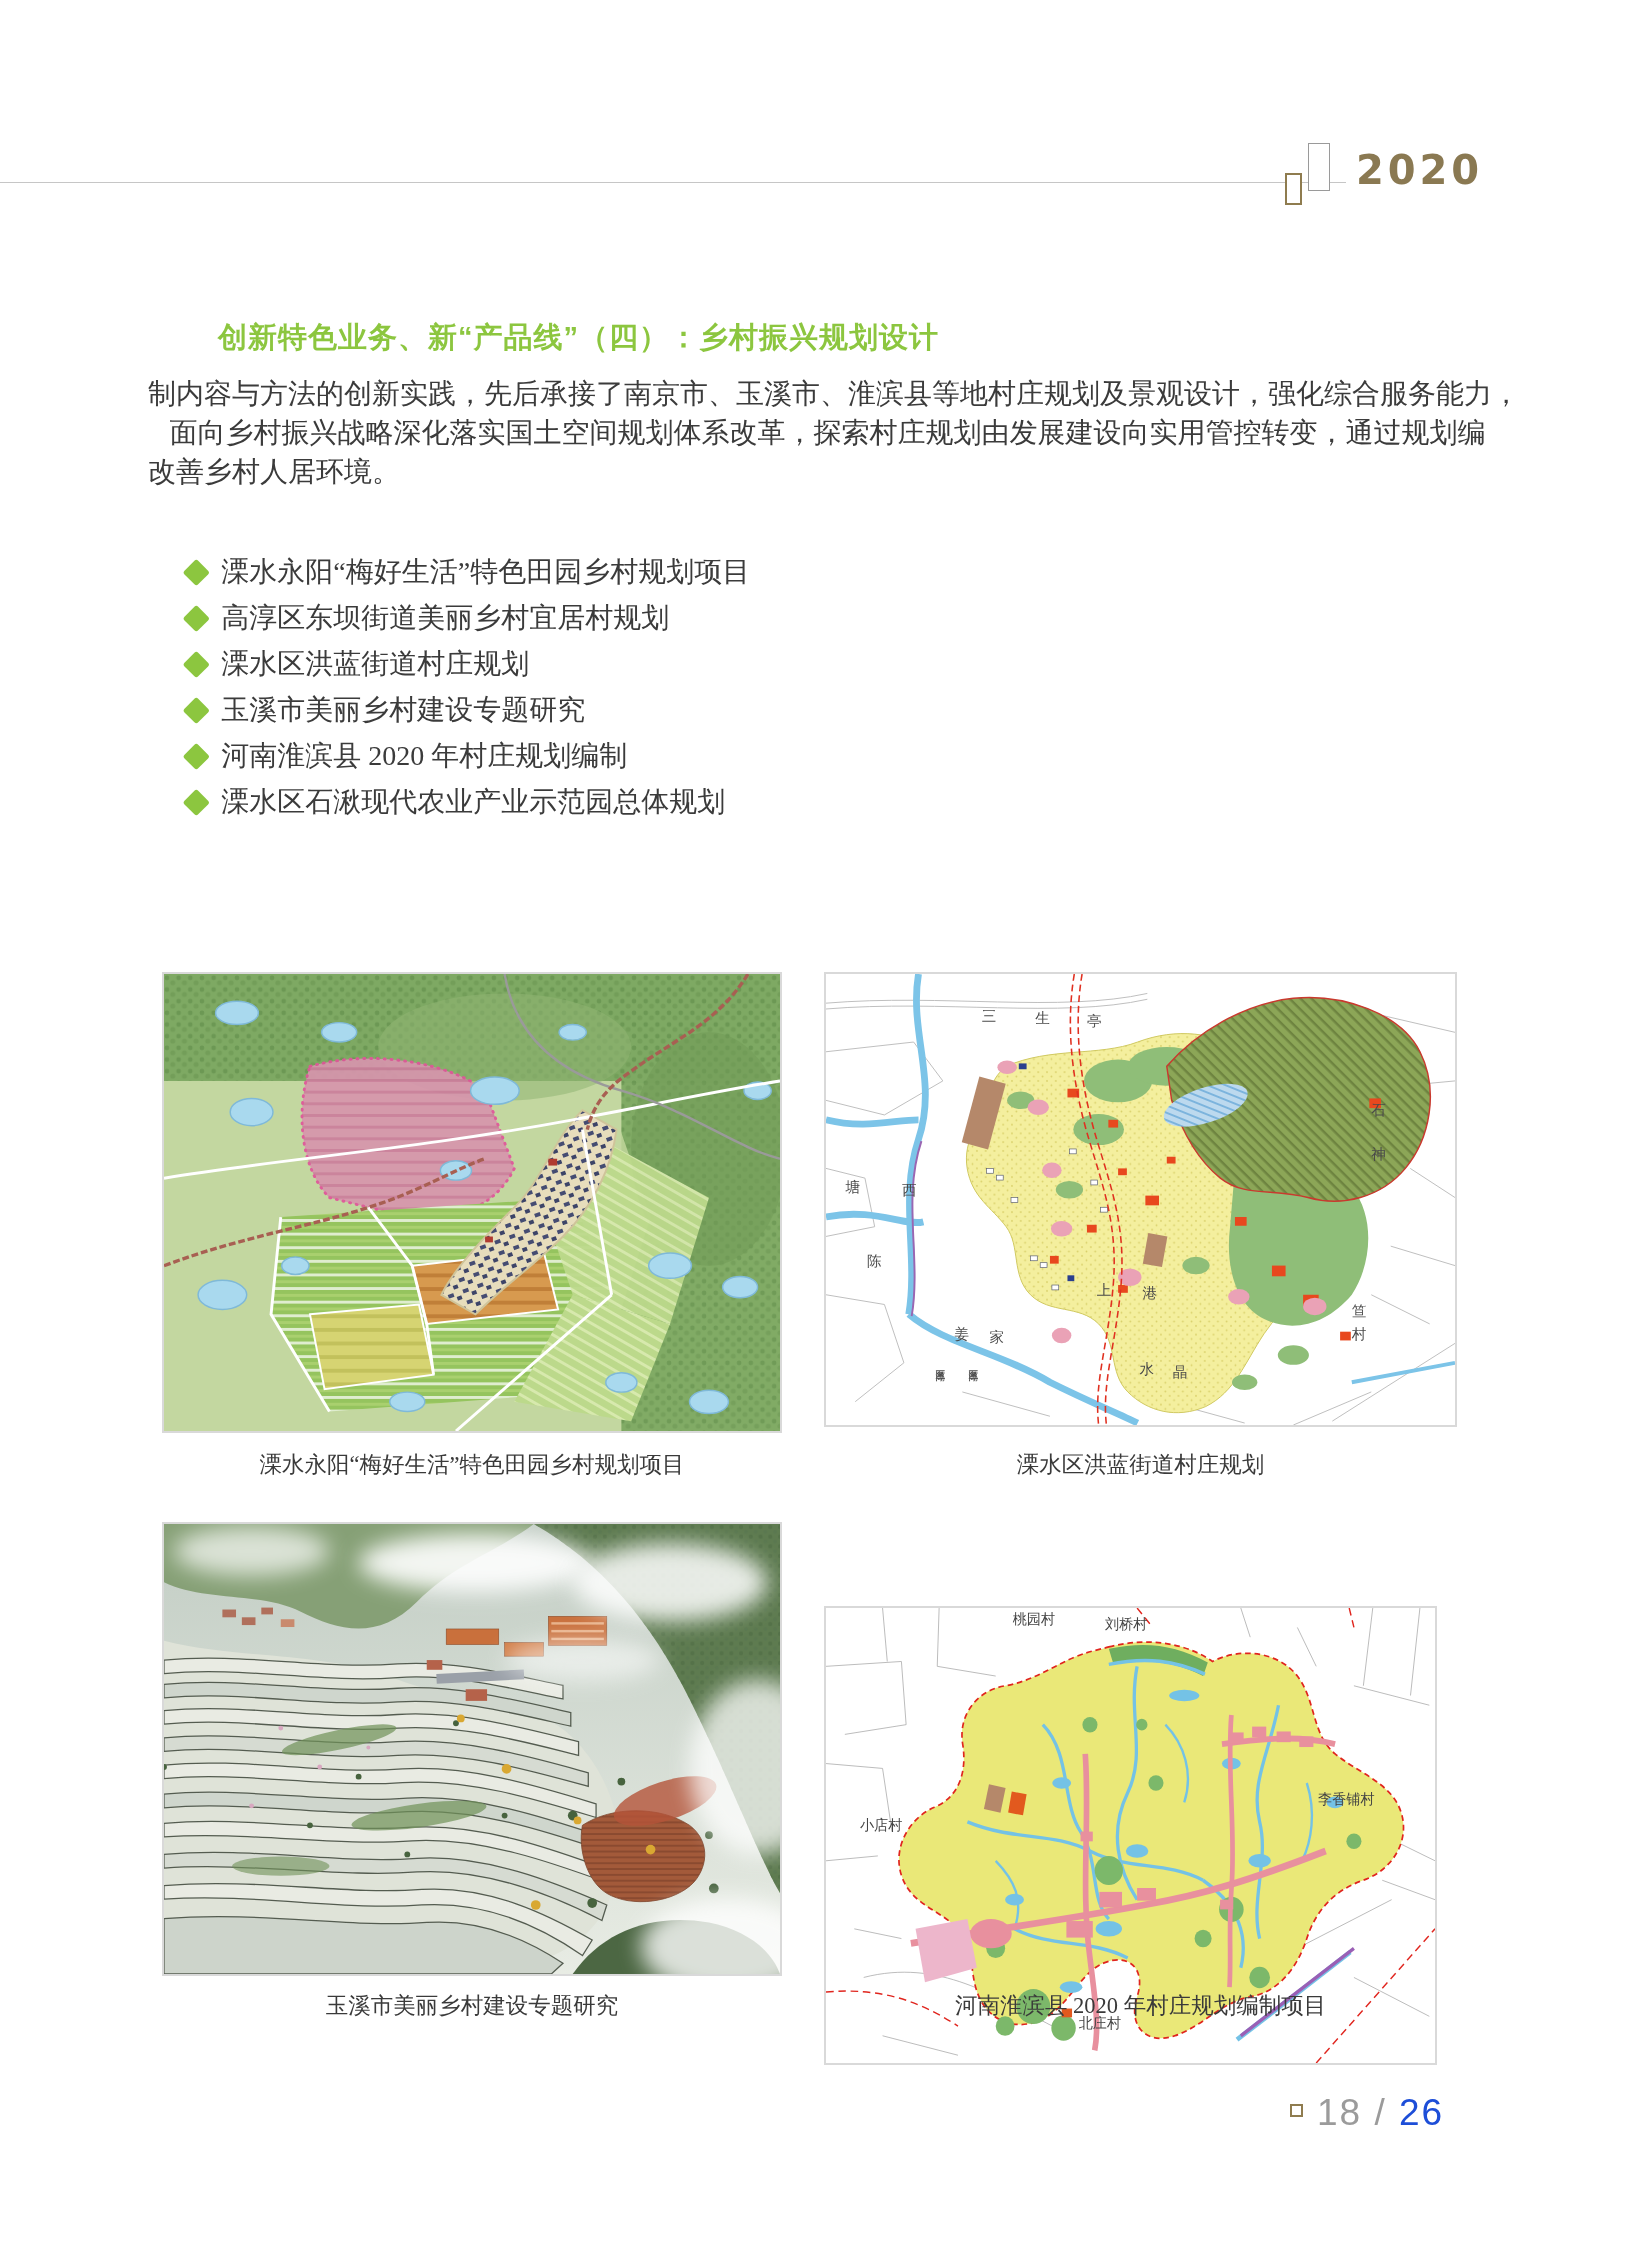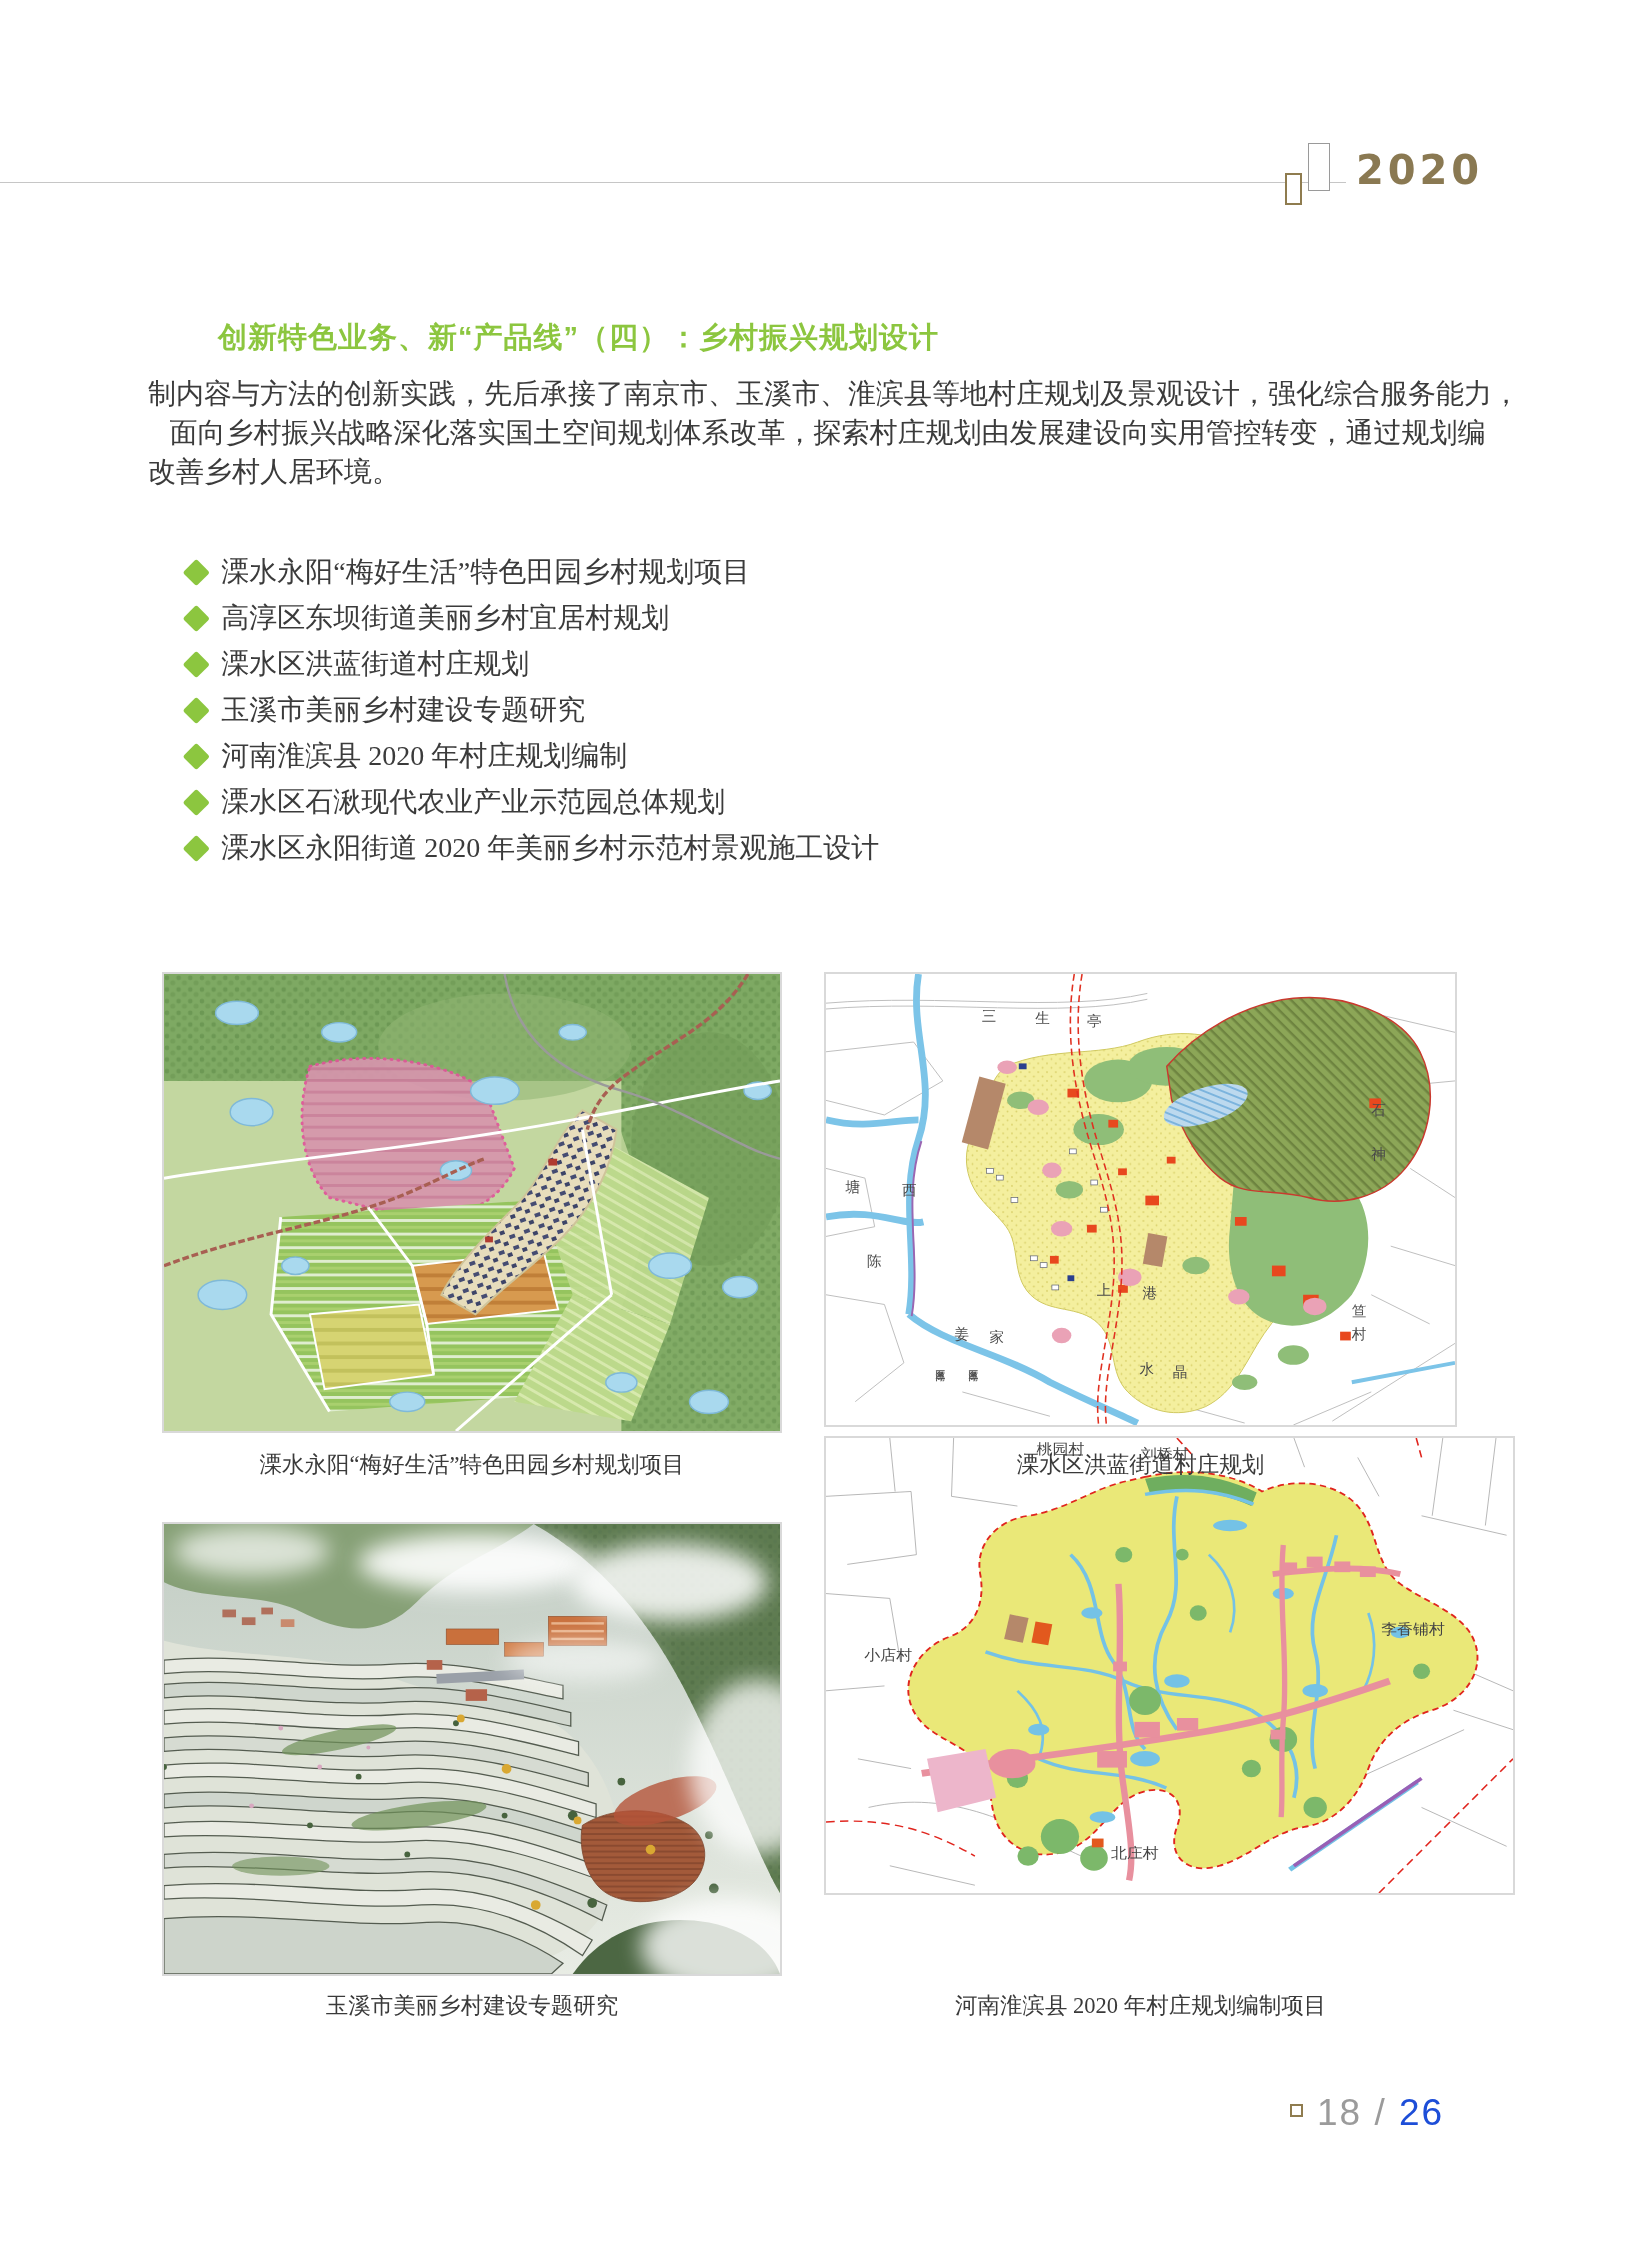--- a/index.html
+++ b/index.html
@@ -17,21 +17,21 @@
   .intro .line.first{text-indent:21.6px;}
   .projects{position:absolute;left:186px;top:549px;list-style:none;margin:0;padding:0;}
   .projects li{height:46px;display:flex;align-items:center;font-size:28px;color:#3b3b3b;white-space:nowrap;}
   .diamond{width:20.6px;height:20.6px;background:#8cc63f;border-radius:2.9px;transform:rotate(45deg) scale(.92);
            margin-right:14.7px;flex:0 0 auto;}
   .figure{position:absolute;border:2.9px solid #d9d9d9;box-sizing:border-box;background:#fff;}
   .figure svg{display:block;width:100%;height:100%;}
   .fig1{left:162px;top:972px;width:620px;height:461px;}
   .fig2{left:824px;top:972px;width:633px;height:455px;}
   .fig3{left:162px;top:1522px;width:620px;height:454px;}
-  .fig4{left:824px;top:1436px;width:691px;height:459px;}
+  .fig4{left:824px;top:1606px;width:613px;height:459px;}
   .caption{position:absolute;text-align:center;font-size:22.5px;color:#3a3a3a;white-space:nowrap;}
   .cap1{left:162px;width:620px;top:1449px;}
   .cap2{left:824px;width:633px;top:1449px;}
   .cap3{left:162px;width:620px;top:1990px;}
   .cap4{left:824px;width:633px;top:1990px;}
   .footer-square{position:absolute;left:1290px;top:2104px;width:8.8px;height:8.8px;border:2.9px solid #8f7c4f;}
   .page-num{position:absolute;left:1317px;top:2092px;font-family:"Liberation Sans","DejaVu Sans",sans-serif;
             font-size:37px;letter-spacing:2px;color:#9b9b9b;}
   .page-num .total{color:#1d4ed8;}
   svg text{font-family:"Liberation Serif","DejaVu Serif",serif;}
@@ -71,24 +71,20 @@
         <span class="diamond"></span>
         <span>玉溪市美丽乡村建设专题研究</span>
       </li>
     <li>
         <span class="diamond"></span>
         <span>河南淮滨县 2020 年村庄规划编制</span>
       </li>
     <li>
         <span class="diamond"></span>
         <span>溧水区石湫现代农业产业示范园总体规划</span>
-      </li>
-    <li>
-        <span class="diamond"></span>
-        <span>溧水区永阳街道 2020 年美丽乡村示范村景观施工设计</span>
       </li>
   </ul>
 
   <div class="figure fig1">
     <svg viewBox="0 0 633 470" preserveAspectRatio="none">
       <defs>
         <pattern id="m1forest" width="12" height="12" patternUnits="userSpaceOnUse">
           <rect width="12" height="12" fill="#7ea963"></rect>
             <circle cx="3" cy="4" r="2.4" fill="#6c9854"></circle>
             <circle cx="9" cy="9" r="2.6" fill="#739e59"></circle>

